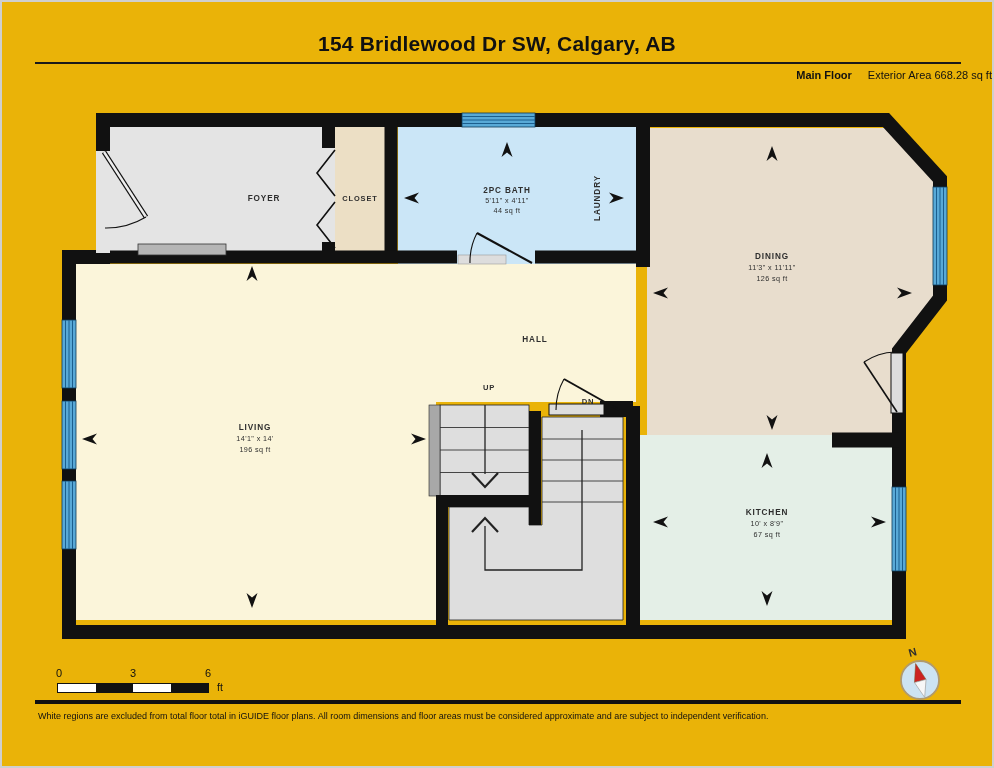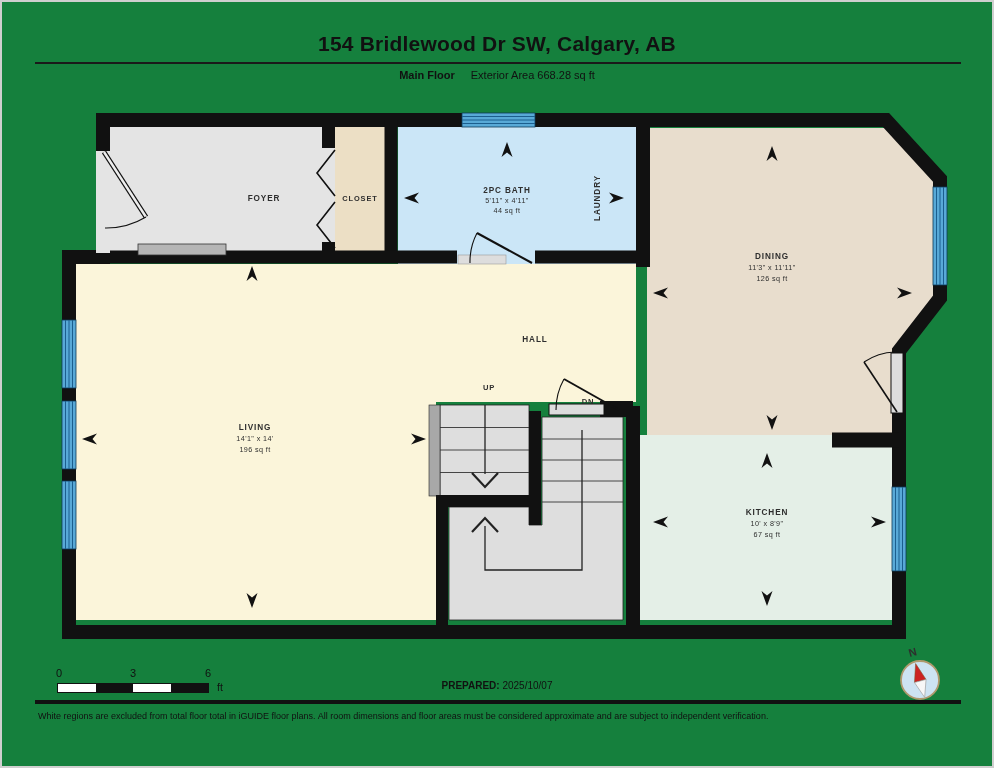--- a/index.html
+++ b/index.html
@@ -1,21 +1,21 @@
 <!DOCTYPE html>
 <html><head>
 <meta charset="utf-8">
 <style>
   html,body{margin:0;padding:0;background:#fff;}
-  .page{position:relative;width:994px;height:768px;background:#15803d;border:2px solid #cfcfcf;
+  .page{position:relative;width:994px;height:768px;background:#eab308;border:2px solid #cfcfcf;
         box-sizing:border-box;font-family:"Liberation Sans",sans-serif;overflow:hidden;}
   .title{position:absolute;left:0;right:0;top:30px;text-align:center;font-size:21px;
          font-weight:bold;color:#111;letter-spacing:.2px;}
   .title-rule{position:absolute;left:33px;width:926px;top:60px;height:2px;background:#1a1a1a;}
-  .subtitle{position:absolute;left:0;right:0;top:67px;text-align:center;font-size:11px;color:#111;}
+  .subtitle{position:absolute;left:0;right:0;top:67px;text-align:right;font-size:11px;color:#111;}
   .subtitle .floor{font-weight:bold;margin-right:16px;}
   .plan-svg{position:absolute;left:0;top:0;width:994px;height:768px;}
   svg text{font-family:"Liberation Sans",sans-serif;fill:#2e2e2e;}
   .room-name{font-size:8.2px;font-weight:600;letter-spacing:.9px;}
   .room-dim{font-size:7.2px;letter-spacing:.4px;}
   .stair-label{font-size:7.6px;font-weight:600;letter-spacing:.8px;}
   .north-label{font-size:11px;font-weight:bold;}
   
   .scalebar{position:absolute;left:55px;top:665px;width:180px;height:30px;}
   .scalebar .tick{position:absolute;top:0;font-size:11px;color:#111;transform:translateX(-50%);}
@@ -227,21 +227,17 @@
     <span class="tick" style="left:151px">6</span>
     <div class="bar">
       <div class="seg w"></div>
         <div class="seg b"></div>
         <div class="seg w"></div>
         <div class="seg b"></div>
     </div>
     <span class="unit">ft</span>
   </div>
 
-  <div class="prepared">
-    <span class="lbl">PREPARED:</span>
-    <span>2025/10/07</span>
-  </div>
 
   <div class="footer-rule"></div>
   <div class="disclaimer">White regions are excluded from total floor total in iGUIDE floor plans. All room dimensions and floor areas must be considered approximate and are subject to independent verification.</div>
 
 </div>
 
 </body></html>

